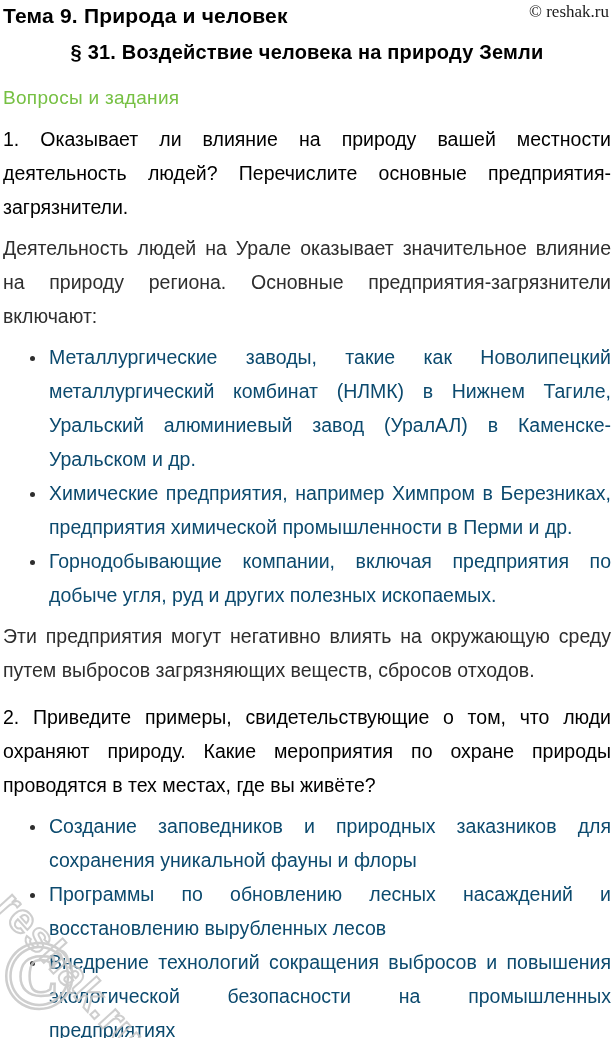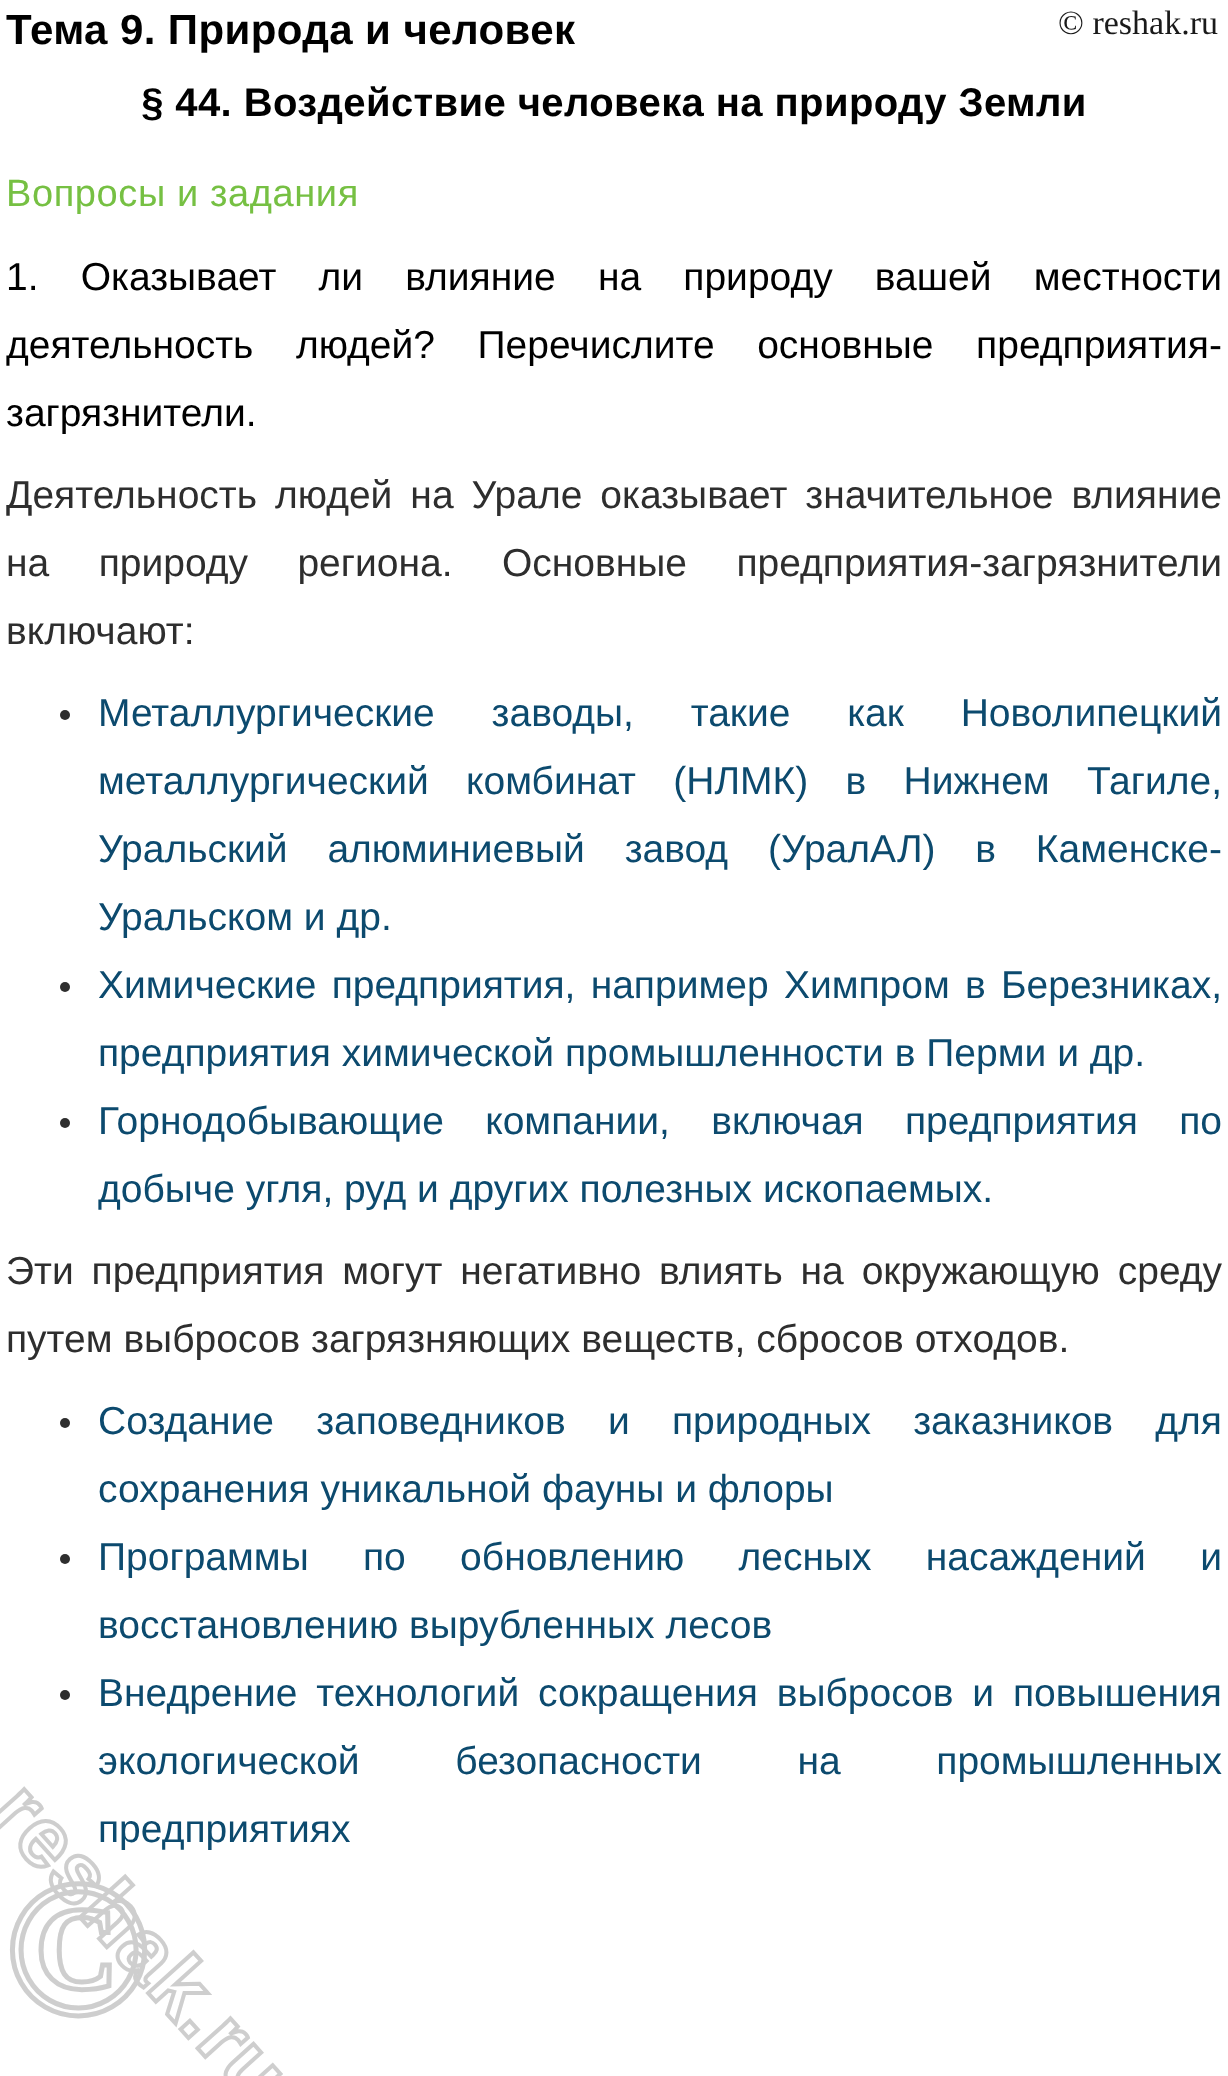--- a/index.html
+++ b/index.html
@@ -121,36 +121,37 @@
 </style>
 </head>
 <body>
 
 <div class="page">
 
   <div class="copyright">© reshak.ru</div>
 
   <h1 class="title">Тема 9. Природа и человек</h1>
 
-  <h2 class="subtitle">§ 44. Воздействие человека на природу Земли</h2>
+  <h2 class="subtitle">§ 31. Воздействие человека на природу Земли</h2>
 
   <div class="section-heading">Вопросы и задания</div>
 
   <p class="question">1. Оказывает ли влияние на природу вашей местности деятельность людей? Перечислите основные предприятия-загрязнители.</p>
 
   <p class="body-text">Деятельность людей на Урале оказывает значительное влияние на природу региона. Основные предприятия-загрязнители включают:</p>
 
   <ul class="bullets">
     <li>Металлургические заводы, такие как Новолипецкий металлургический комбинат (НЛМК) в Нижнем Тагиле, Уральский алюминиевый завод (УралАЛ) в Каменске-Уральском и др.</li>
     <li>Химические предприятия, например Химпром в Березниках, предприятия химической промышленности в Перми и др.</li>
     <li>Горнодобывающие компании, включая предприятия по добыче угля, руд и других полезных ископаемых.</li>
   </ul>
 
   <p class="body-text">Эти предприятия могут негативно влиять на окружающую среду путем выбросов загрязняющих веществ, сбросов отходов.</p>
 
+  <p class="question">2. Приведите примеры, свидетельствующие о том, что люди охраняют природу. Какие мероприятия по охране природы проводятся в тех местах, где вы живёте?</p>
 
   <ul class="bullets">
     <li>Создание заповедников и природных заказников для сохранения уникальной фауны и флоры</li>
     <li>Программы по обновлению лесных насаждений и восстановлению вырубленных лесов</li>
     <li>Внедрение технологий сокращения выбросов и повышения экологической безопасности на промышленных предприятиях</li>
 
   </ul>
 
   <div class="watermark">
     <span class="wm-symbol">©</span>

